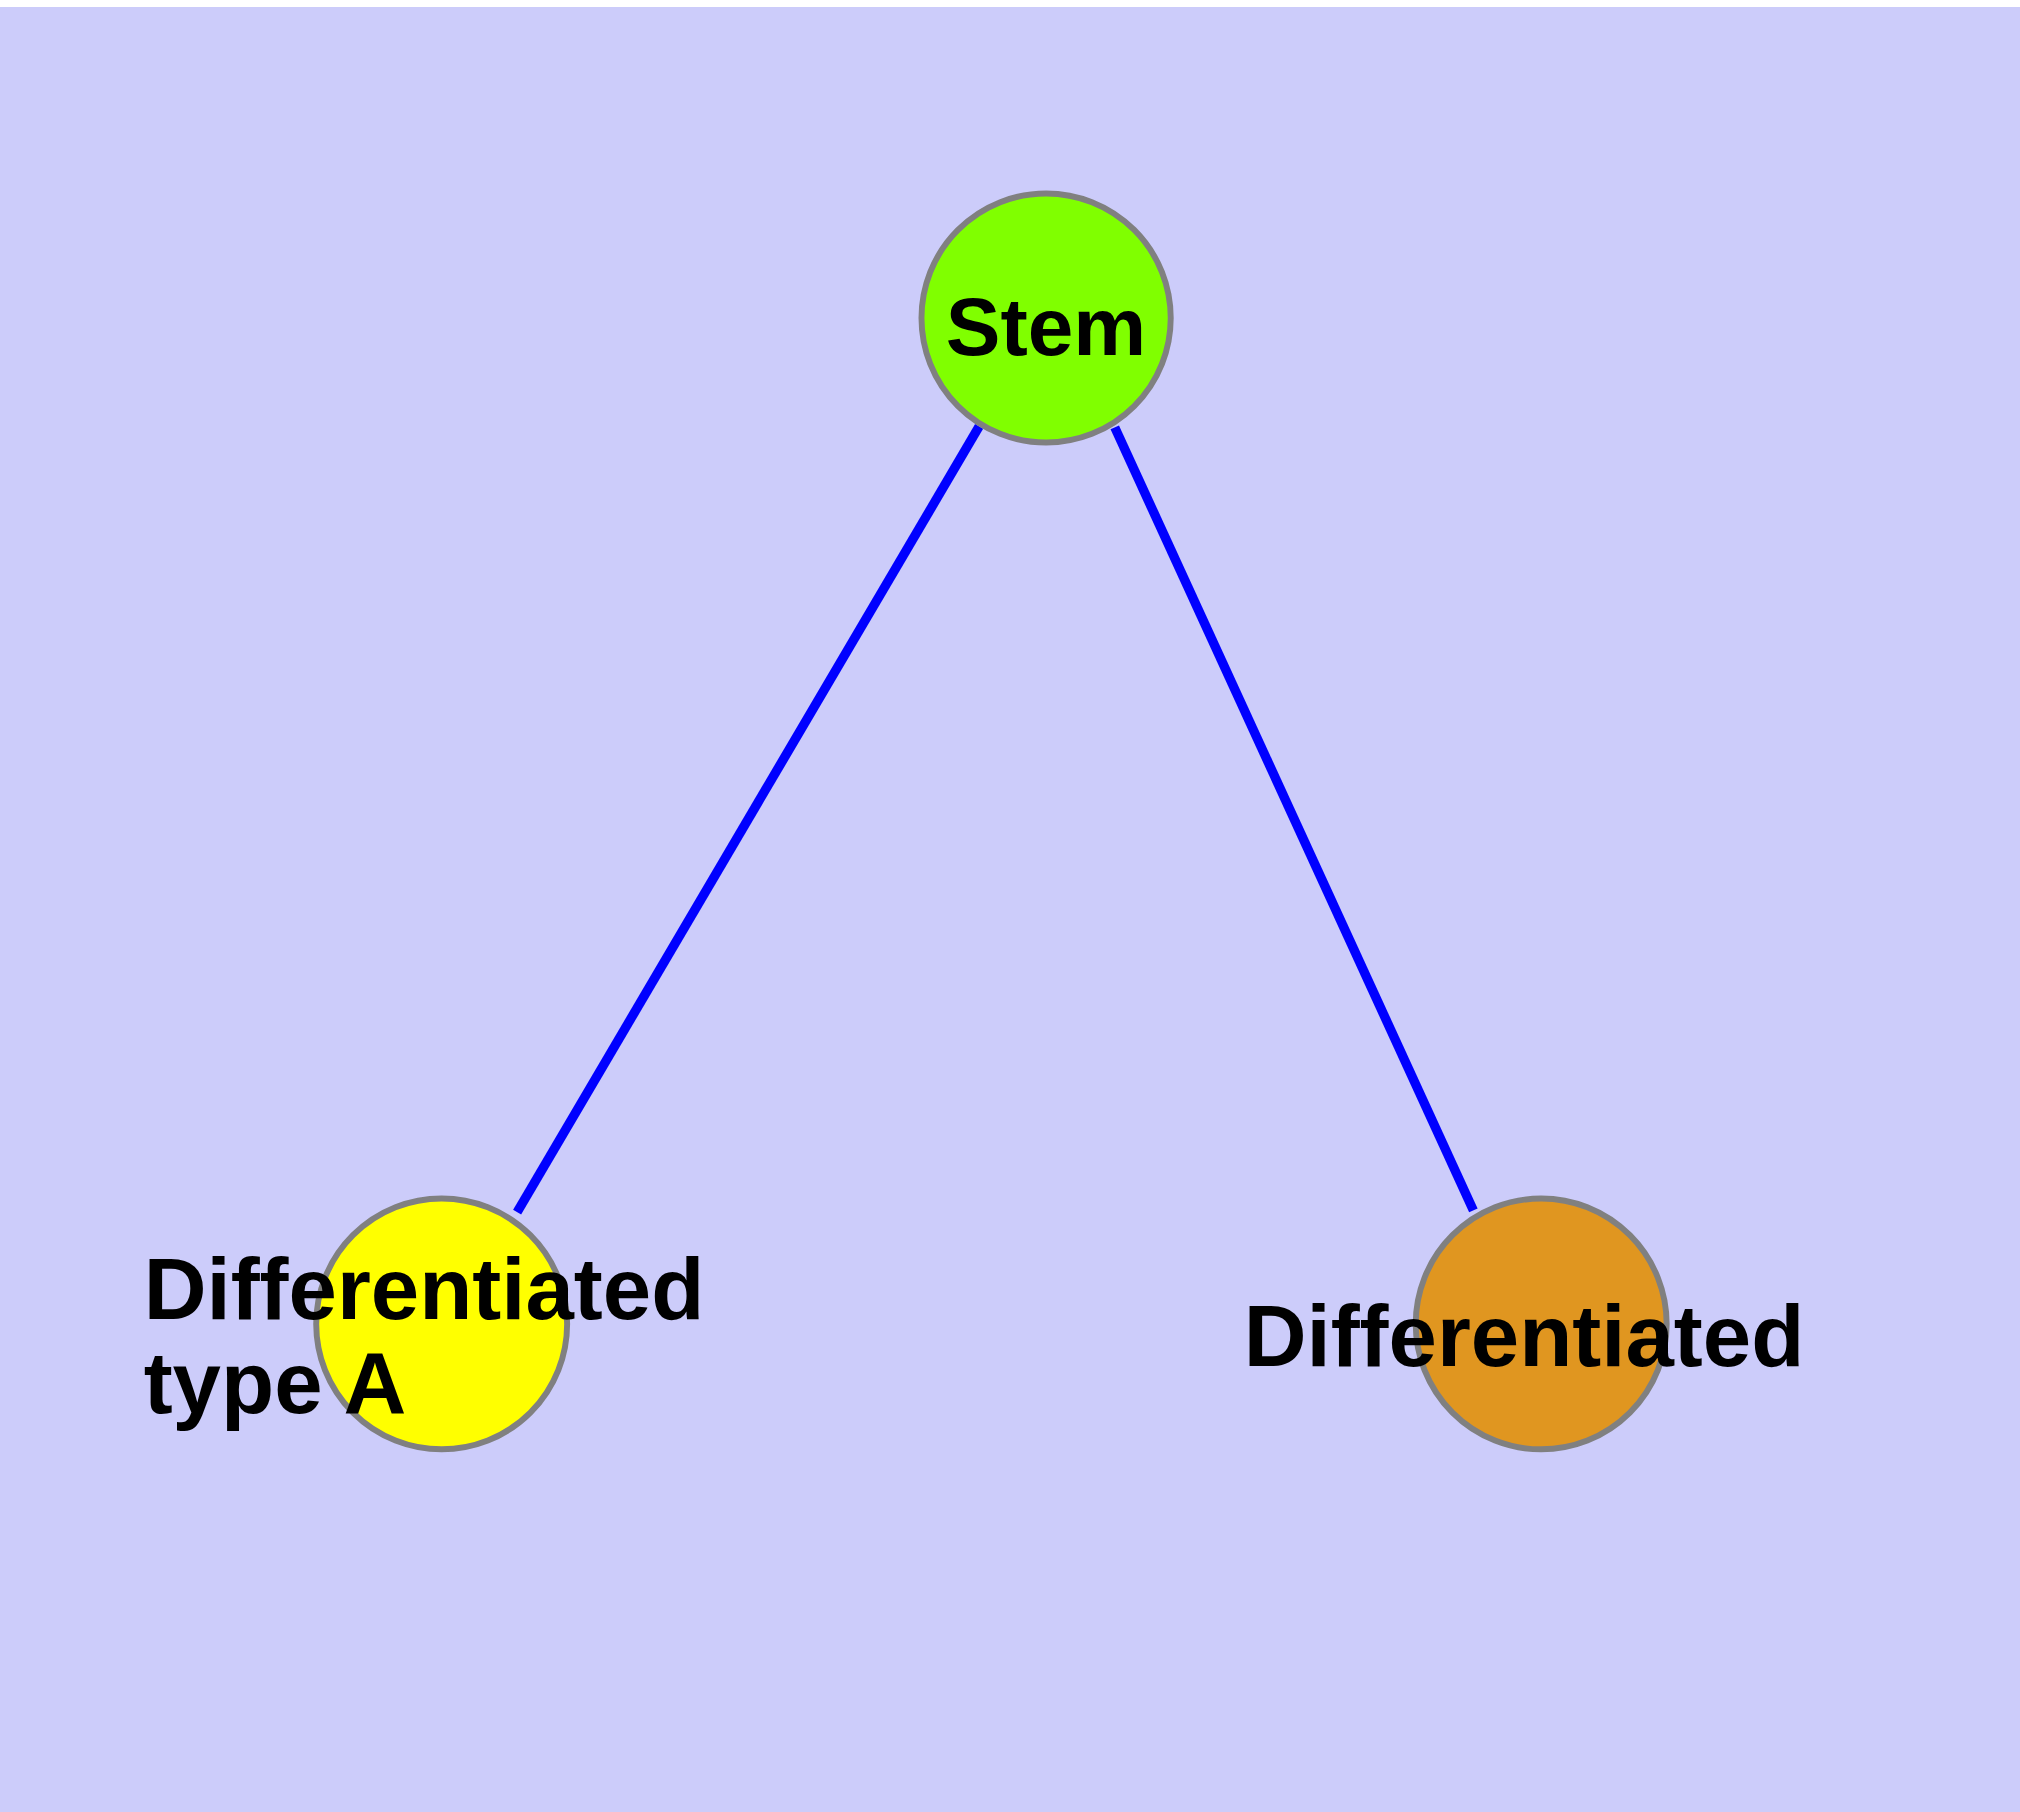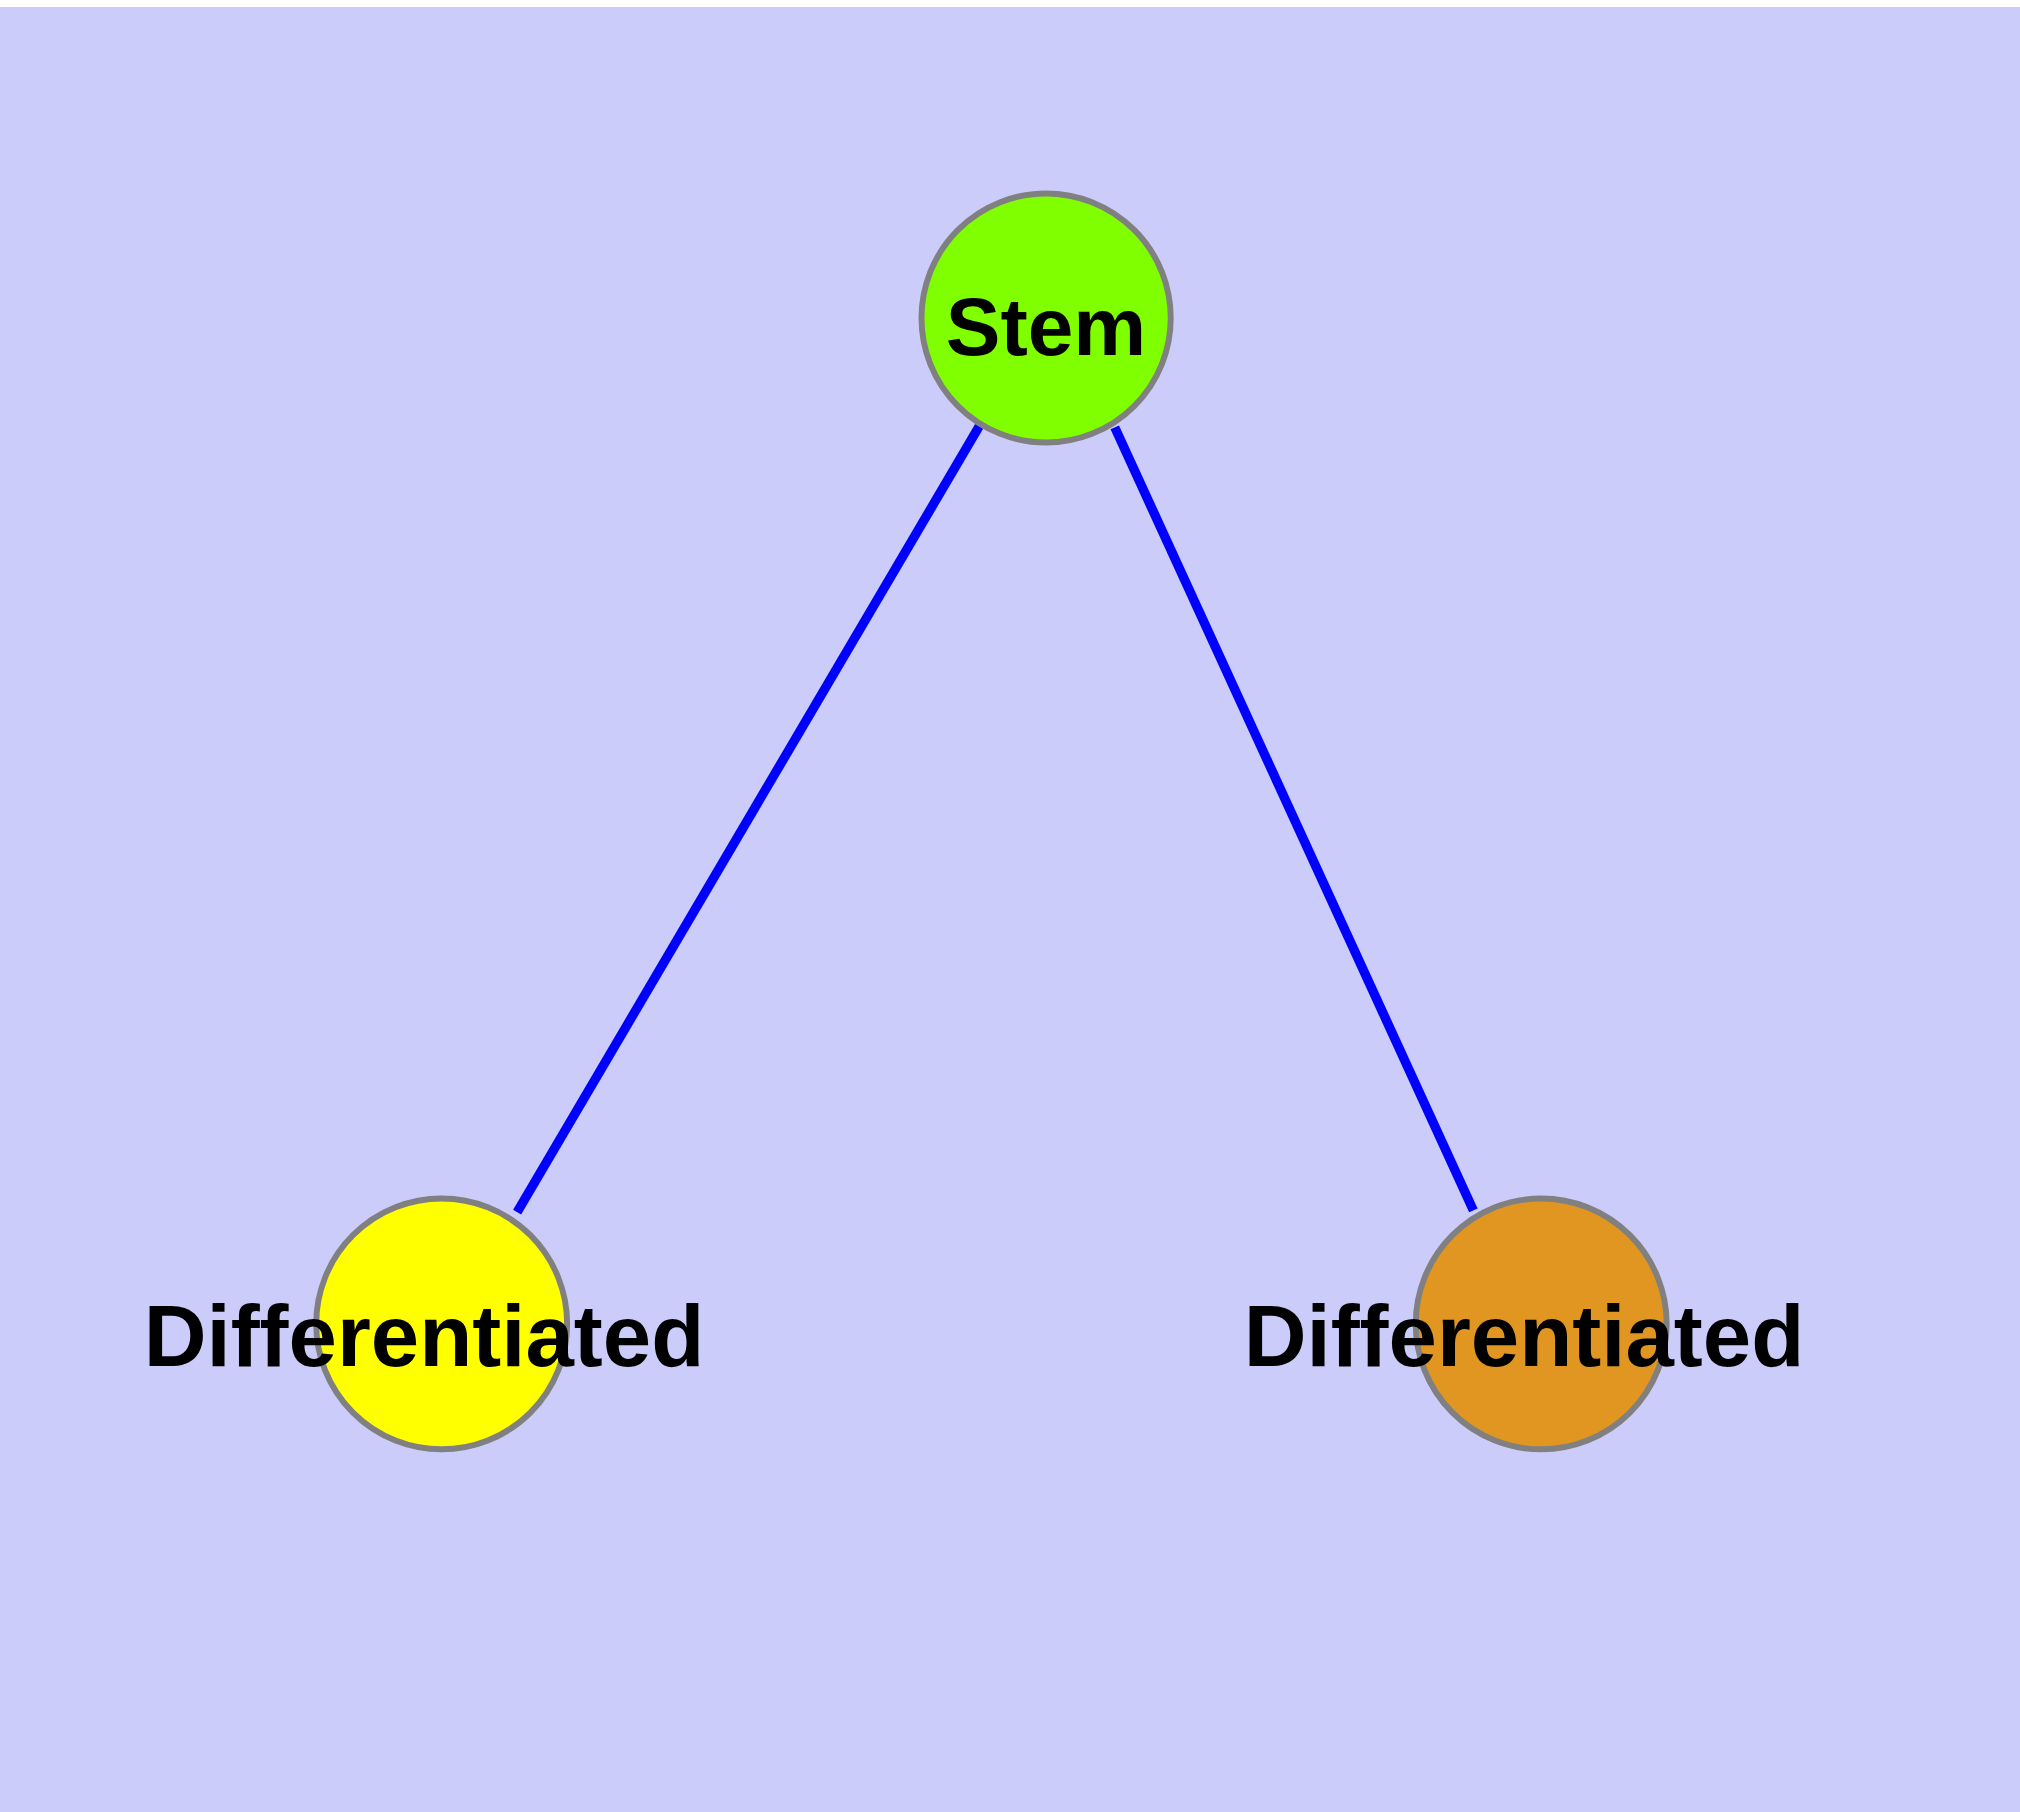--- a/index.html
+++ b/index.html
@@ -83,20 +83,21 @@
         <circle cx="1818" cy="1554" r="148" fill="#e09620" stroke="#808080" stroke-width="7"></circle>
       </g>
     </svg>
 
     <div class="node-label" id="label-stem">
       <span class="line">Stem</span>
     </div>
 
     <div class="node-label" id="label-type-a">
       <span class="line">Differentiated</span>
+      <span class="line">type A</span>
     </div>
 
     <div class="node-label" id="label-type-b">
       <span class="line">Differentiated</span>
     </div>
 
   </div>
 </div>
 
 

